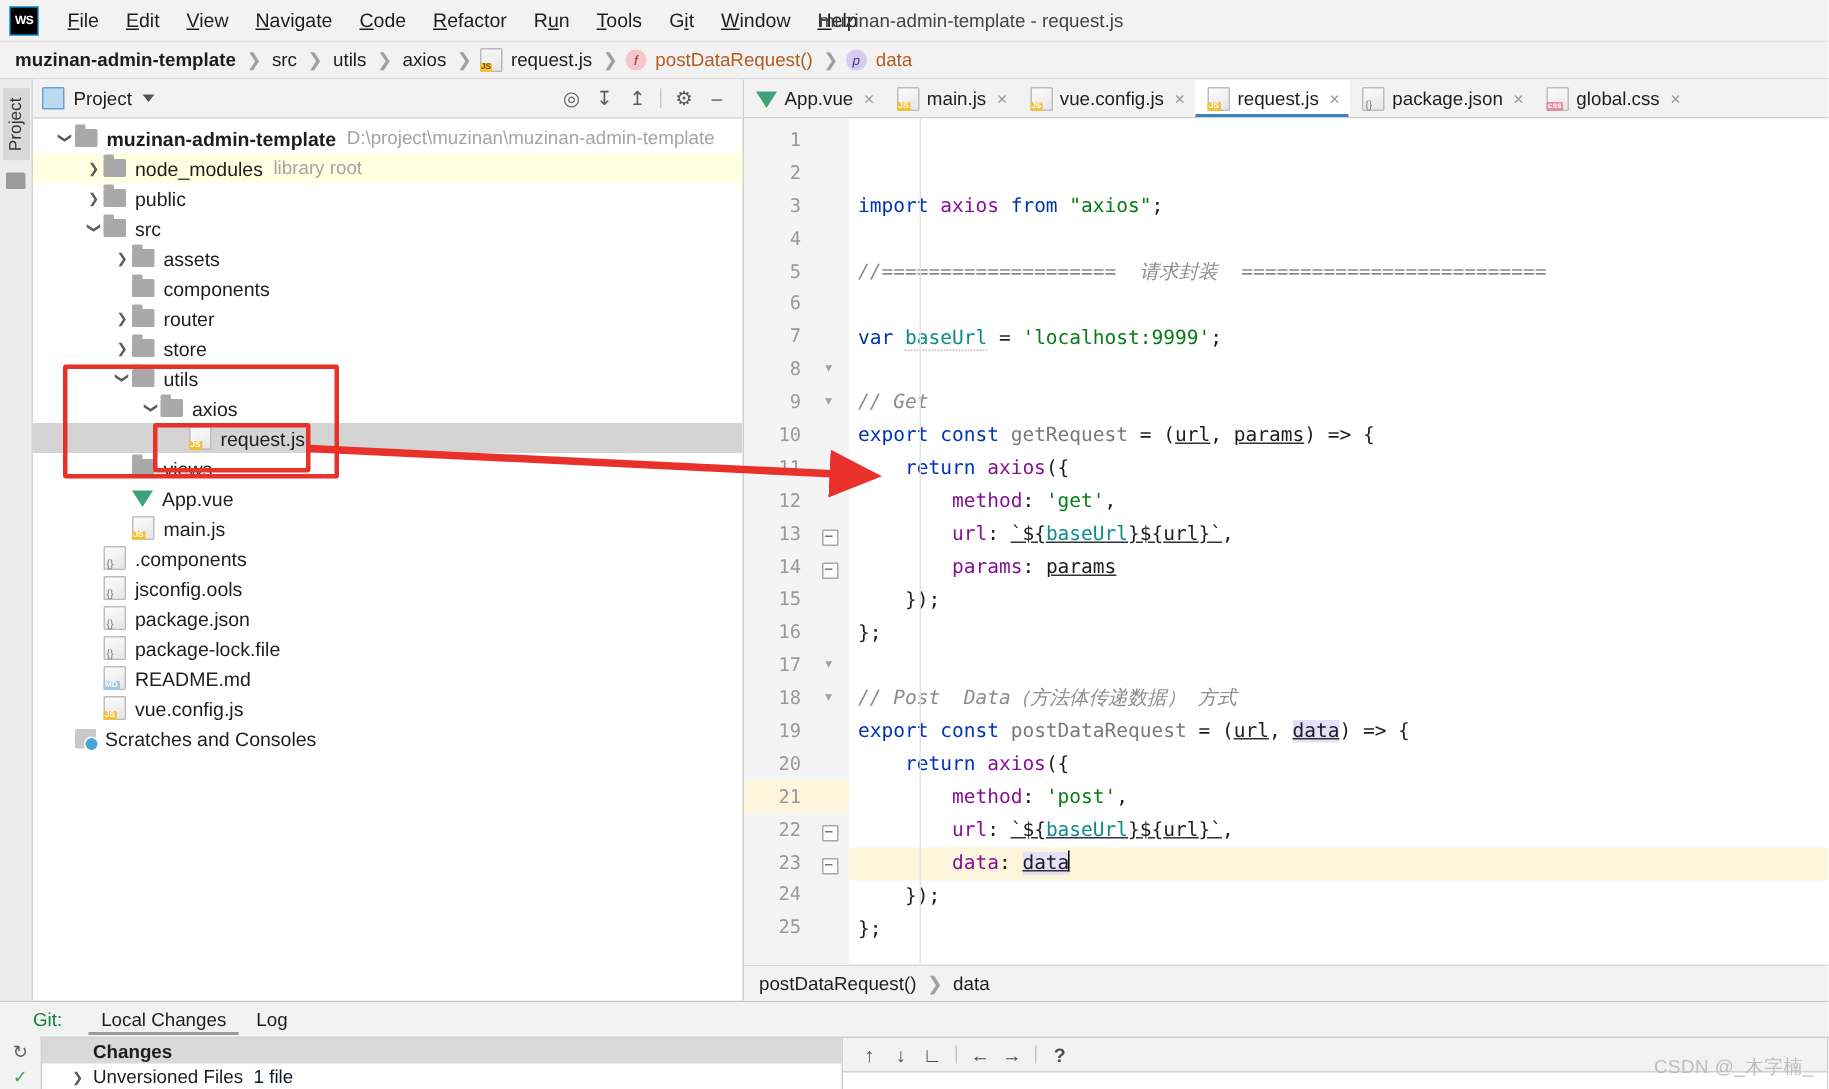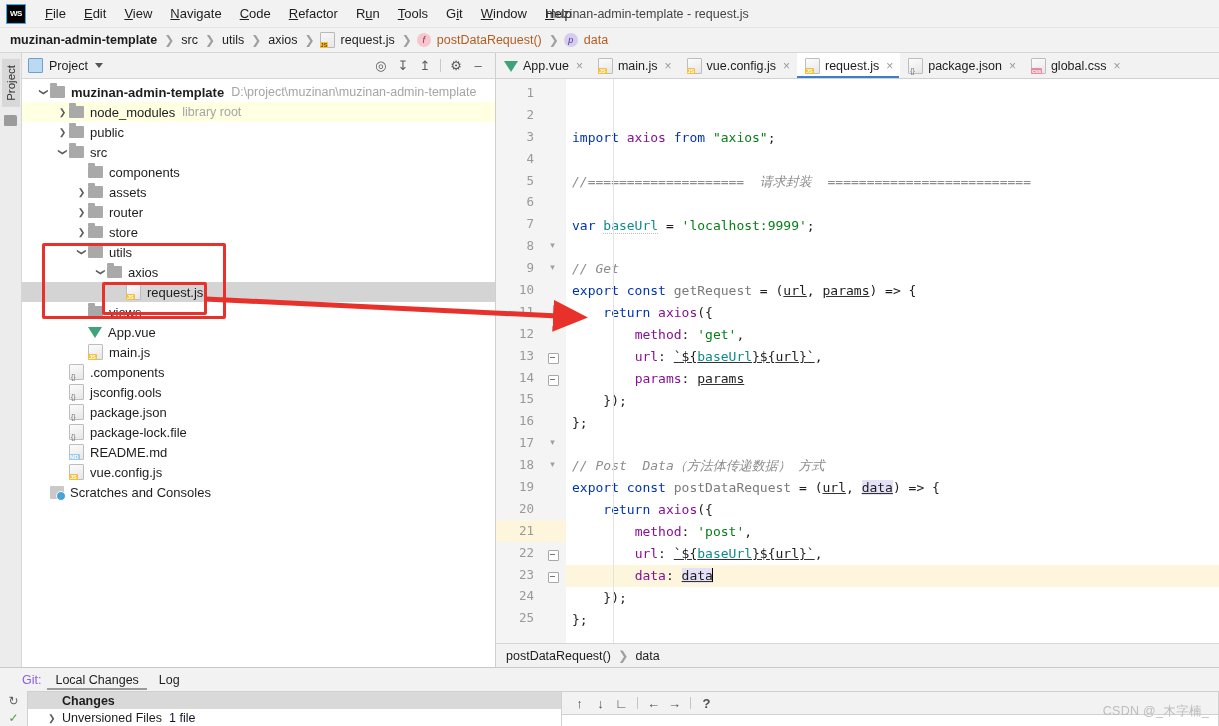--- a/index.html
+++ b/index.html
@@ -343,21 +343,21 @@
     background: #f2f2f2;
     border-top: 1px solid #c9c9c9;
     display: flex; flex-direction: column;
   }
   .git-tabs {
     height: 23px; min-height: 23px;
     display: flex; align-items: center;
     padding-left: 22px; gap: 0;
     font-size: 12.5px;
   }
-  .git-label { color: #8b5cf6; margin-right: 4px; }
+  .git-label { color: #15803d; margin-right: 16px; }
   .git-tab { padding: 3px 10px; position: relative; color: #1d1d1d; }
   .git-tab.active::after {
     content:""; position:absolute; left:2px; right:2px; bottom:0;
     height:2px; background:#9b9b9b;
   }
   .git-content { flex: 1; display: flex; min-height: 0; }
   .git-side {
     width: 27px; min-width: 27px;
     display: flex; flex-direction: column; align-items: center;
     padding-top: 4px; gap: 4px;
@@ -507,29 +507,29 @@
             <span class="tlabel">public</span>
           </div>
           <div class="trow">
             <span style="display:inline-block;width:34px"></span>
             <span class="arrow open"></span>
             <span class="i-folder"></span>
             <span class="tlabel">src</span>
           </div>
           <div class="trow">
             <span style="display:inline-block;width:53px"></span>
+            <span class="arrow closed"></span>
+            <span class="i-folder"></span>
+            <span class="tlabel">assets</span>
+          </div>
+          <div class="trow">
+            <span style="display:inline-block;width:53px"></span>
             <span class="arrow"></span>
             <span class="i-folder"></span>
             <span class="tlabel">components</span>
-          </div>
-          <div class="trow">
-            <span style="display:inline-block;width:53px"></span>
-            <span class="arrow closed"></span>
-            <span class="i-folder"></span>
-            <span class="tlabel">assets</span>
           </div>
           <div class="trow">
             <span style="display:inline-block;width:53px"></span>
             <span class="arrow closed"></span>
             <span class="i-folder"></span>
             <span class="tlabel">router</span>
           </div>
           <div class="trow">
             <span style="display:inline-block;width:53px"></span>
             <span class="arrow closed"></span>

